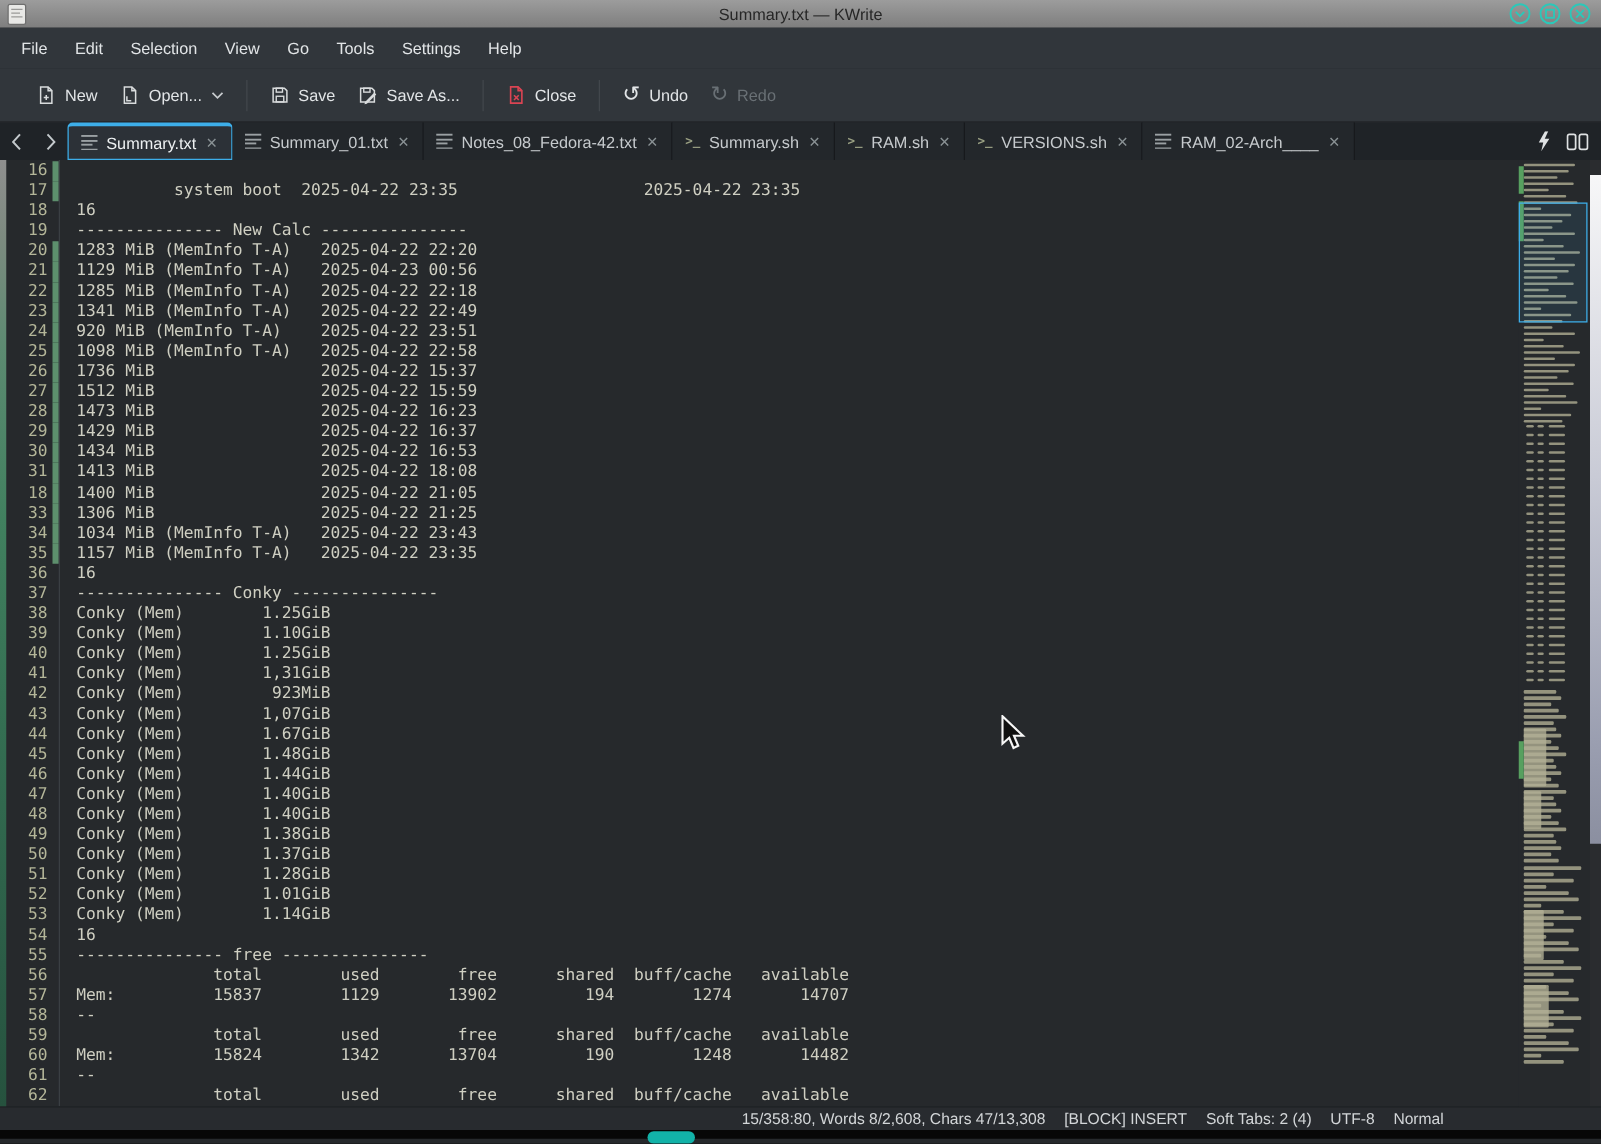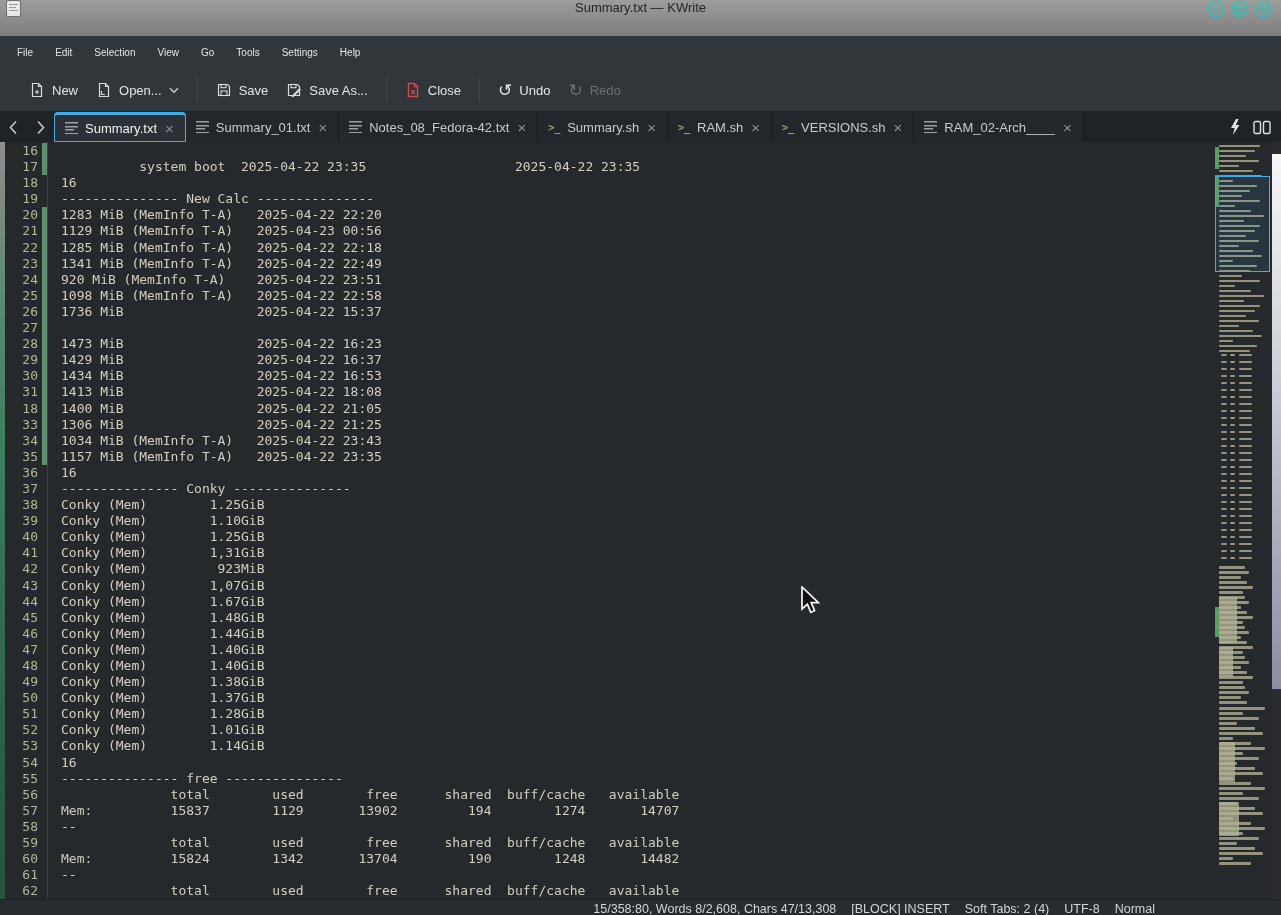--- a/index.html
+++ b/index.html
@@ -2,38 +2,38 @@
 <html><head>
 <meta charset="utf-8">
 <style>
   * { margin:0; padding:0; box-sizing:border-box; }
   html,body { background:#111; }
   #window {
     width:1281px; height:915px; position:relative; overflow:hidden;
     font-family:"Liberation Sans", sans-serif; background:#26292c;
   }
   
-  .titlebar { height:36px; background:linear-gradient(#9c9c9c,#7e7e7e);
-    position:relative; display:flex; }
+  .titlebar { height:22px; background:linear-gradient(#9c9c9c,#7e7e7e);
+    position:relative; display:flex; align-items:center; }
   .win-icon { width:15px; height:17px; margin-left:6px; background:#e8e8e6;
     border:1px solid #6f6f6f; border-radius:2px; position:relative; }
   .win-icon::before { content:""; position:absolute; left:2px; right:2px; top:3px;
     height:9px; background:
     linear-gradient(#9a9a98,#9a9a98) 0 0/100% 1px no-repeat,
     linear-gradient(#9a9a98,#9a9a98) 0 3px/80% 1px no-repeat,
     linear-gradient(#9a9a98,#9a9a98) 0 6px/100% 1px no-repeat,
     linear-gradient(#9a9a98,#9a9a98) 0 9px/60% 1px no-repeat; }
   .win-title { position:absolute; left:0; right:0; text-align:center;
     font-size:13px; color:#262626; }
   .win-controls { margin-left:auto; display:flex; gap:6px; margin-right:8px; z-index:2; }
   .win-btn { width:18px; height:18px; display:block; }
   
   .menubar { height:33px; background:#31363b; display:flex; align-items:center;
     padding-left:6px; }
-  .menu-item { padding:5px 11px; font-size:10px; color:#e2e5e7; }
+  .menu-item { padding:5px 11px; font-size:13px; color:#e2e5e7; }
   
   .toolbar { height:43px; background:#31363b; border-bottom:1px solid #222528;
     display:flex; align-items:center; padding-left:20px; }
   .tbtn { display:flex; align-items:center; gap:7px; padding:6px 9px;
     font-size:13px; color:#e2e5e7; border-radius:3px; }
   .tbtn.disabled { color:#697075; }
   .tbtn .uglyph { font-family:"DejaVu Sans",sans-serif; font-size:17px; line-height:16px; color:#e2e5e7; }
   .tbtn.disabled .uglyph { color:#697075; }
   .tsep { width:1px; height:25px; background:#42474c; margin:0 9px; }
   
@@ -294,20 +294,21 @@
             <pre class="code">1098 MiB (MemInfo T-A)   2025-04-22 22:58</pre>
           </div>
           <div class="row">
             <span class="ln">26</span>
             <span class="bar changed"></span>
             <pre class="code">1736 MiB                 2025-04-22 15:37</pre>
           </div>
           <div class="row">
             <span class="ln">27</span>
             <span class="bar changed"></span>
+            <pre class="code">1512 MiB                 2025-04-22 15:59</pre>
           </div>
           <div class="row">
             <span class="ln">28</span>
             <span class="bar changed"></span>
             <pre class="code">1473 MiB                 2025-04-22 16:23</pre>
           </div>
           <div class="row">
             <span class="ln">29</span>
             <span class="bar changed"></span>
             <pre class="code">1429 MiB                 2025-04-22 16:37</pre>

